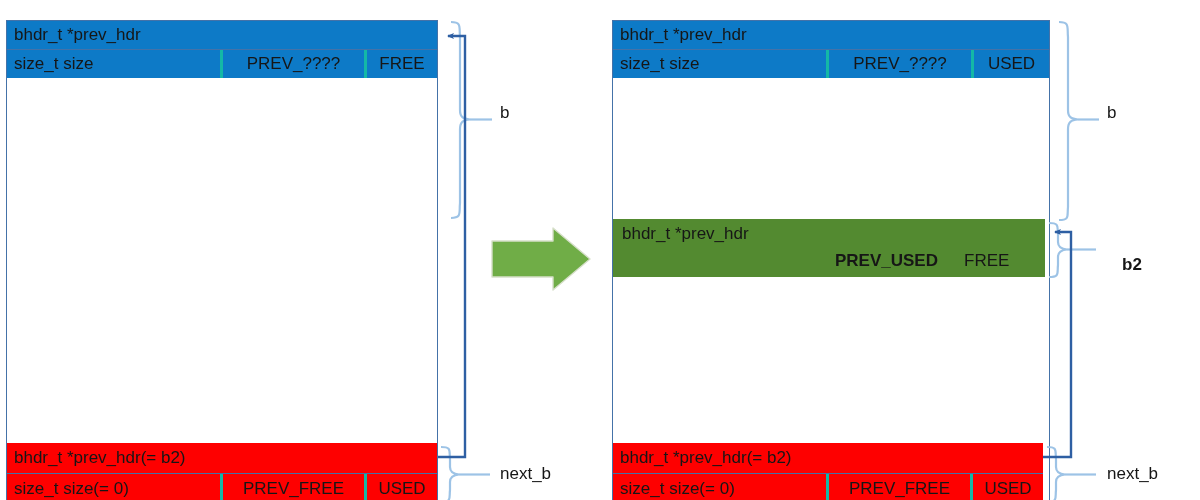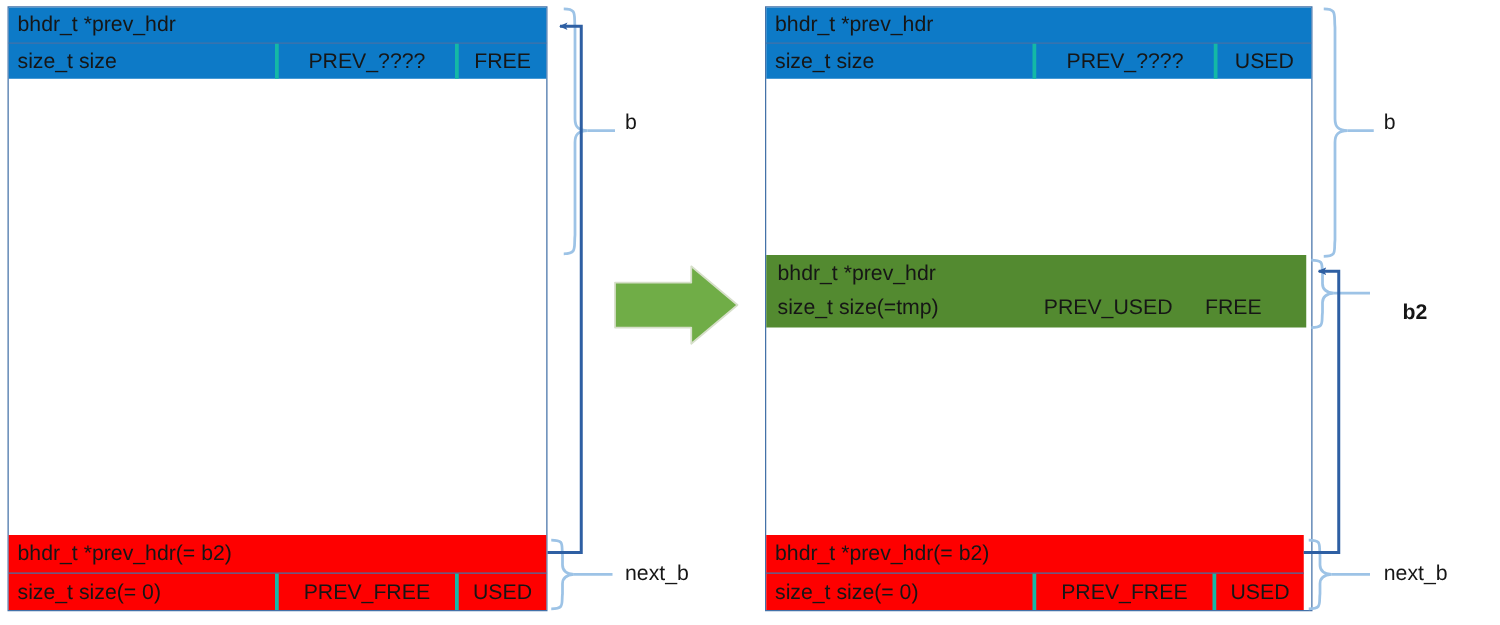--- a/index.html
+++ b/index.html
@@ -1,17 +1,17 @@
 <!DOCTYPE html>
 <html><head>
 <meta charset="utf-8">
 <style>
   html,body{margin:0;padding:0;background:#ffffff;}
   body{width:1200px;height:500px;font-family:"Liberation Sans",sans-serif;overflow:hidden;}
-  #stage{position:relative;width:1200px;height:388px;}
+  #stage{position:relative;width:1200px;height:388px;margin-top:15px;}
 
   .diagram{position:absolute;top:0;}
   .outline{position:absolute;border:1px solid #4472a8;box-sizing:border-box;background:#ffffff;}
 
   .blk{position:absolute;box-sizing:border-box;}
   .blk.blue{background:#0d7ac7;}
   .blk.red{background:#fe0000;text-align:right;}
   .blk.green{background:#538a30;}
 
   .row{position:absolute;left:0;right:0;display:flex;align-items:center;box-sizing:border-box;}
@@ -74,22 +74,21 @@
       <div class="rowline" style="top:28px;"></div>
       <div class="row" style="top:29px;height:28px;">
         <div class="cell" style="width:213px;">size_t size</div>
         <div class="cell sep" style="width:145px;justify-content:center;padding-left:0;">PREV_????</div>
         <div class="cell sep" style="flex:1 1 auto;justify-content:center;padding-left:0;">USED</div>
       </div>
     </div>
 
     <div class="blk green" style="left:613px;top:204px;width:432px;height:58px;">
       <div class="freeflow" style="left:9px;top:5px;">bhdr_t *prev_hdr</div>
-      <div class="freeflow" style="left:9px;top:32px;">size_t size(=tmp)</div>
-      <div class="freeflow" style="left:222px;top:32px;">PREV_USED</div>
+      <div class="freeflow" style="left:222px;top:32px;font-weight:bold;">PREV_USED</div>
       <div class="freeflow" style="left:351px;top:32px;">FREE</div>
     </div>
 
     <div class="blk red" style="left:613px;top:428px;width:430px;height:60px;">
       <div class="row" style="top:0;height:30px;">
         <div class="cell" style="flex:1 1 auto;">bhdr_t *prev_hdr(= b2)</div>
       </div>
       <div class="rowline" style="top:30px;"></div>
       <div class="row" style="top:31px;height:29px;">
         <div class="cell" style="width:213px;">size_t size(= 0)</div>

